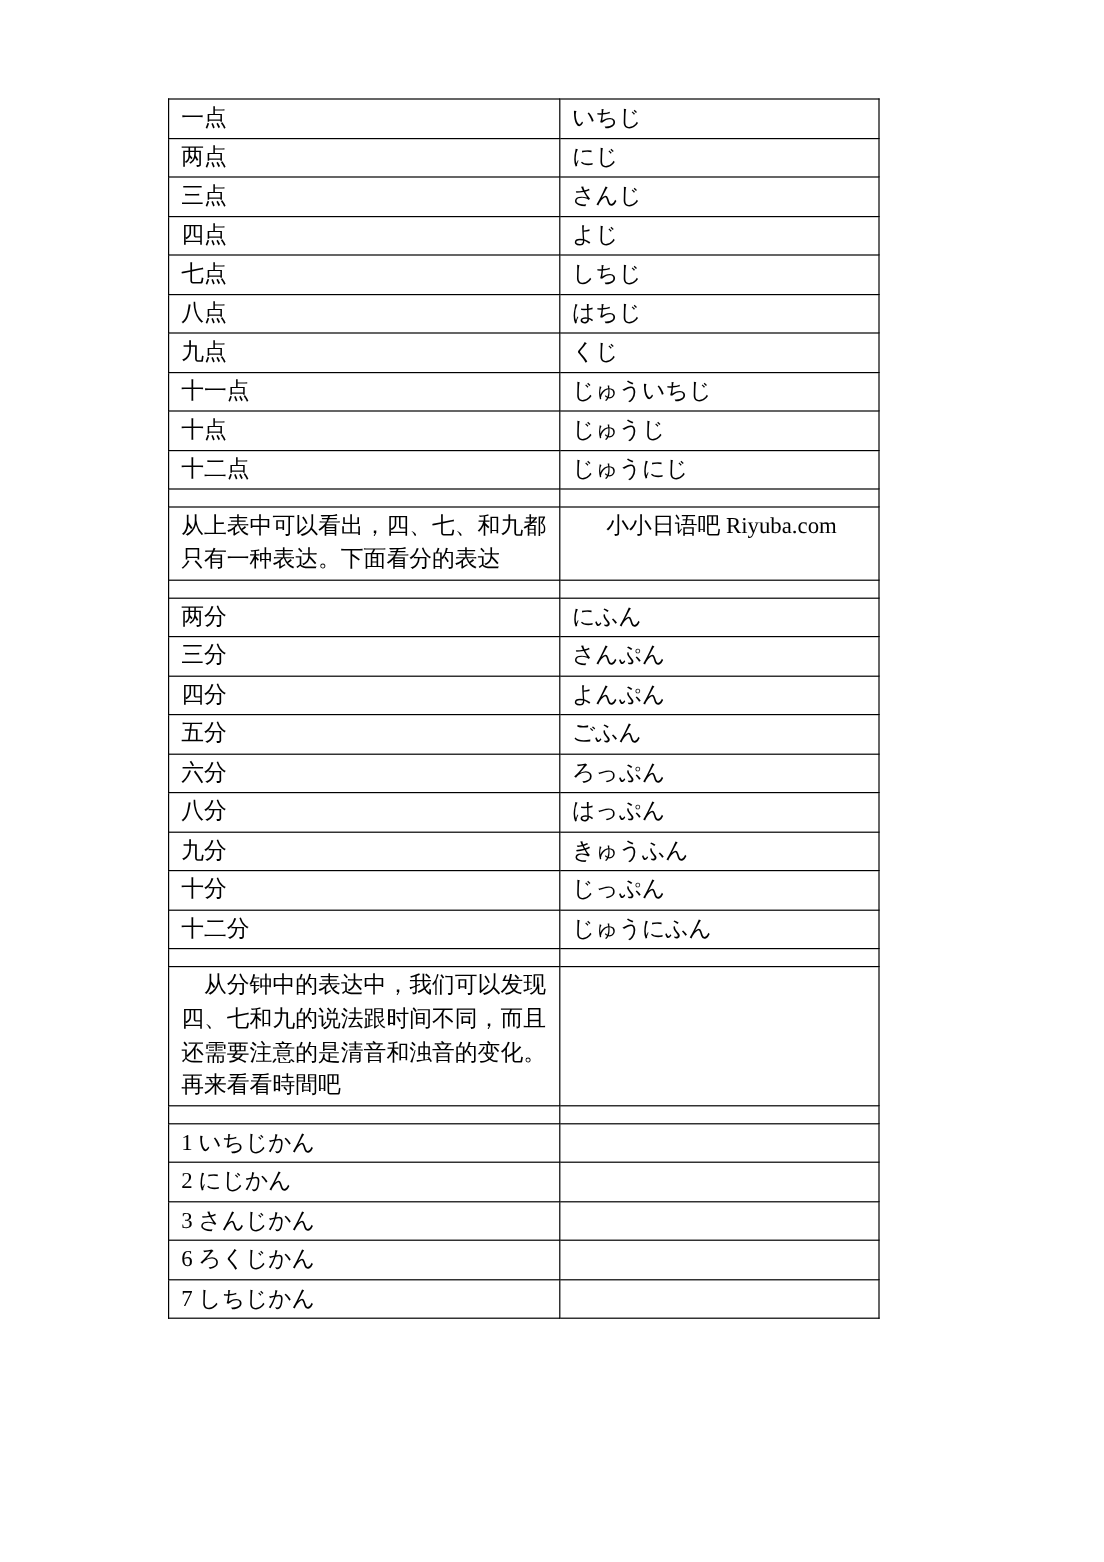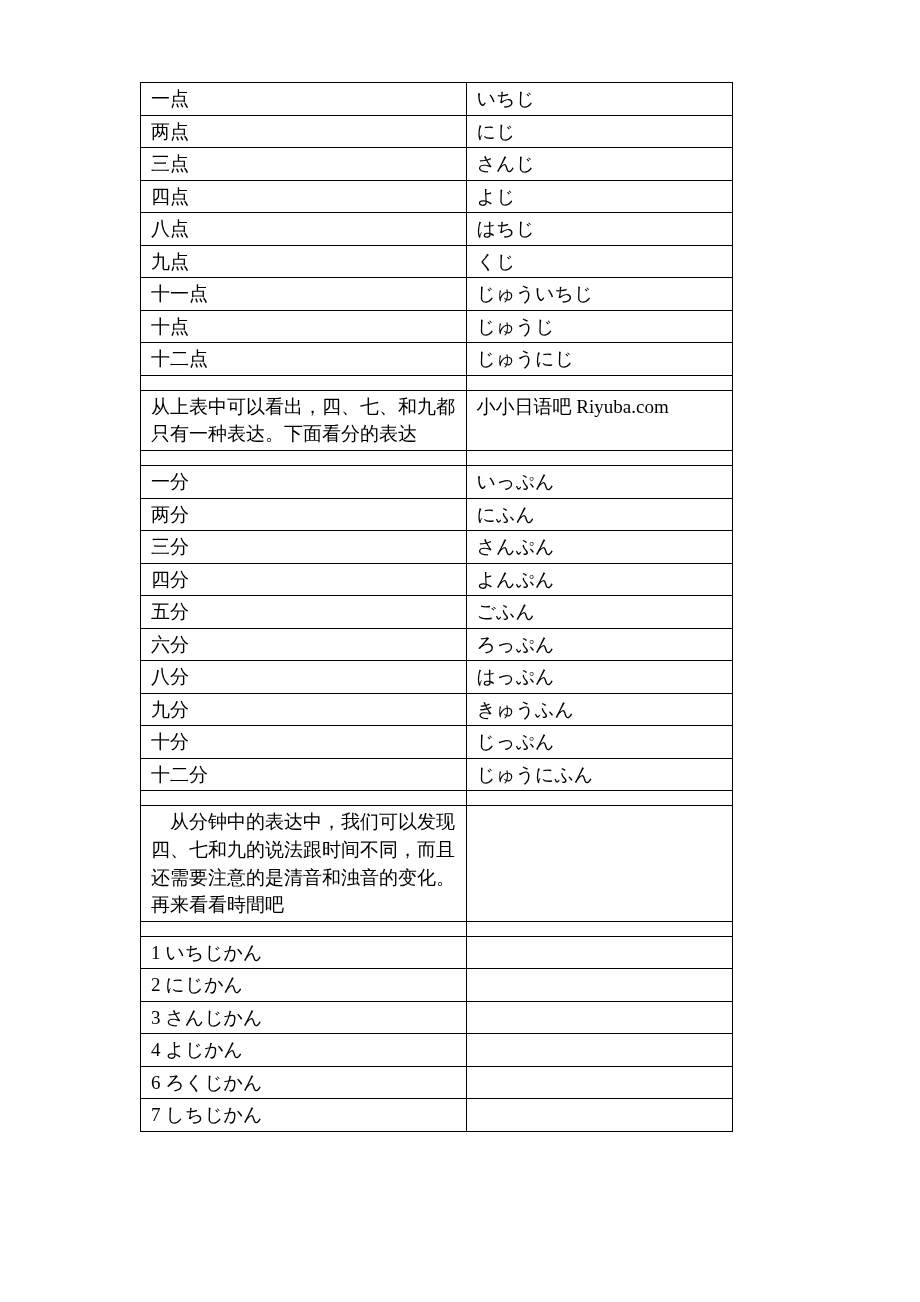--- a/index.html
+++ b/index.html
@@ -57,20 +57,24 @@
         </tr>
   <tr>
           <td>三点</td>
           <td>さんじ</td>
         </tr>
   <tr>
           <td>四点</td>
           <td>よじ</td>
         </tr>
   <tr>
+          <td>七点</td>
+          <td>しちじ</td>
+        </tr>
+  <tr>
           <td>八点</td>
           <td>はちじ</td>
         </tr>
   <tr>
           <td>九点</td>
           <td>くじ</td>
         </tr>
   <tr>
           <td>十一点</td>
           <td>じゅういちじ</td>
@@ -84,32 +88,28 @@
           <td>じゅうにじ</td>
         </tr>
 
   <tr class="last-row">
           <td></td>
           <td></td>
         </tr>
 
   <tr>
     <td>从上表中可以看出，四、七、和九都只有一种表达。下面看分的表达</td>
-    <td style="text-align:left;">小小日语吧 Riyuba.com</td>
+    <td style="text-align:center;">小小日语吧 Riyuba.com</td>
   </tr>
 
   <tr class="last-row">
           <td></td>
           <td></td>
         </tr>
 
-  <tr>
-          <td>一分</td>
-          <td>いっぷん</td>
-        </tr>
   <tr>
           <td>两分</td>
           <td>にふん</td>
         </tr>
   <tr>
           <td>三分</td>
           <td>さんぷん</td>
         </tr>
   <tr>
           <td>四分</td>
@@ -161,24 +161,20 @@
         </tr>
   <tr>
           <td>2 にじかん</td>
           <td></td>
         </tr>
   <tr>
           <td>3 さんじかん</td>
           <td></td>
         </tr>
   <tr>
-          <td>4 よじかん</td>
-          <td></td>
-        </tr>
-  <tr>
           <td>6 ろくじかん</td>
           <td></td>
         </tr>
   <tr>
           <td>7 しちじかん</td>
           <td></td>
         </tr>
 
 </tbody>
     </table>

